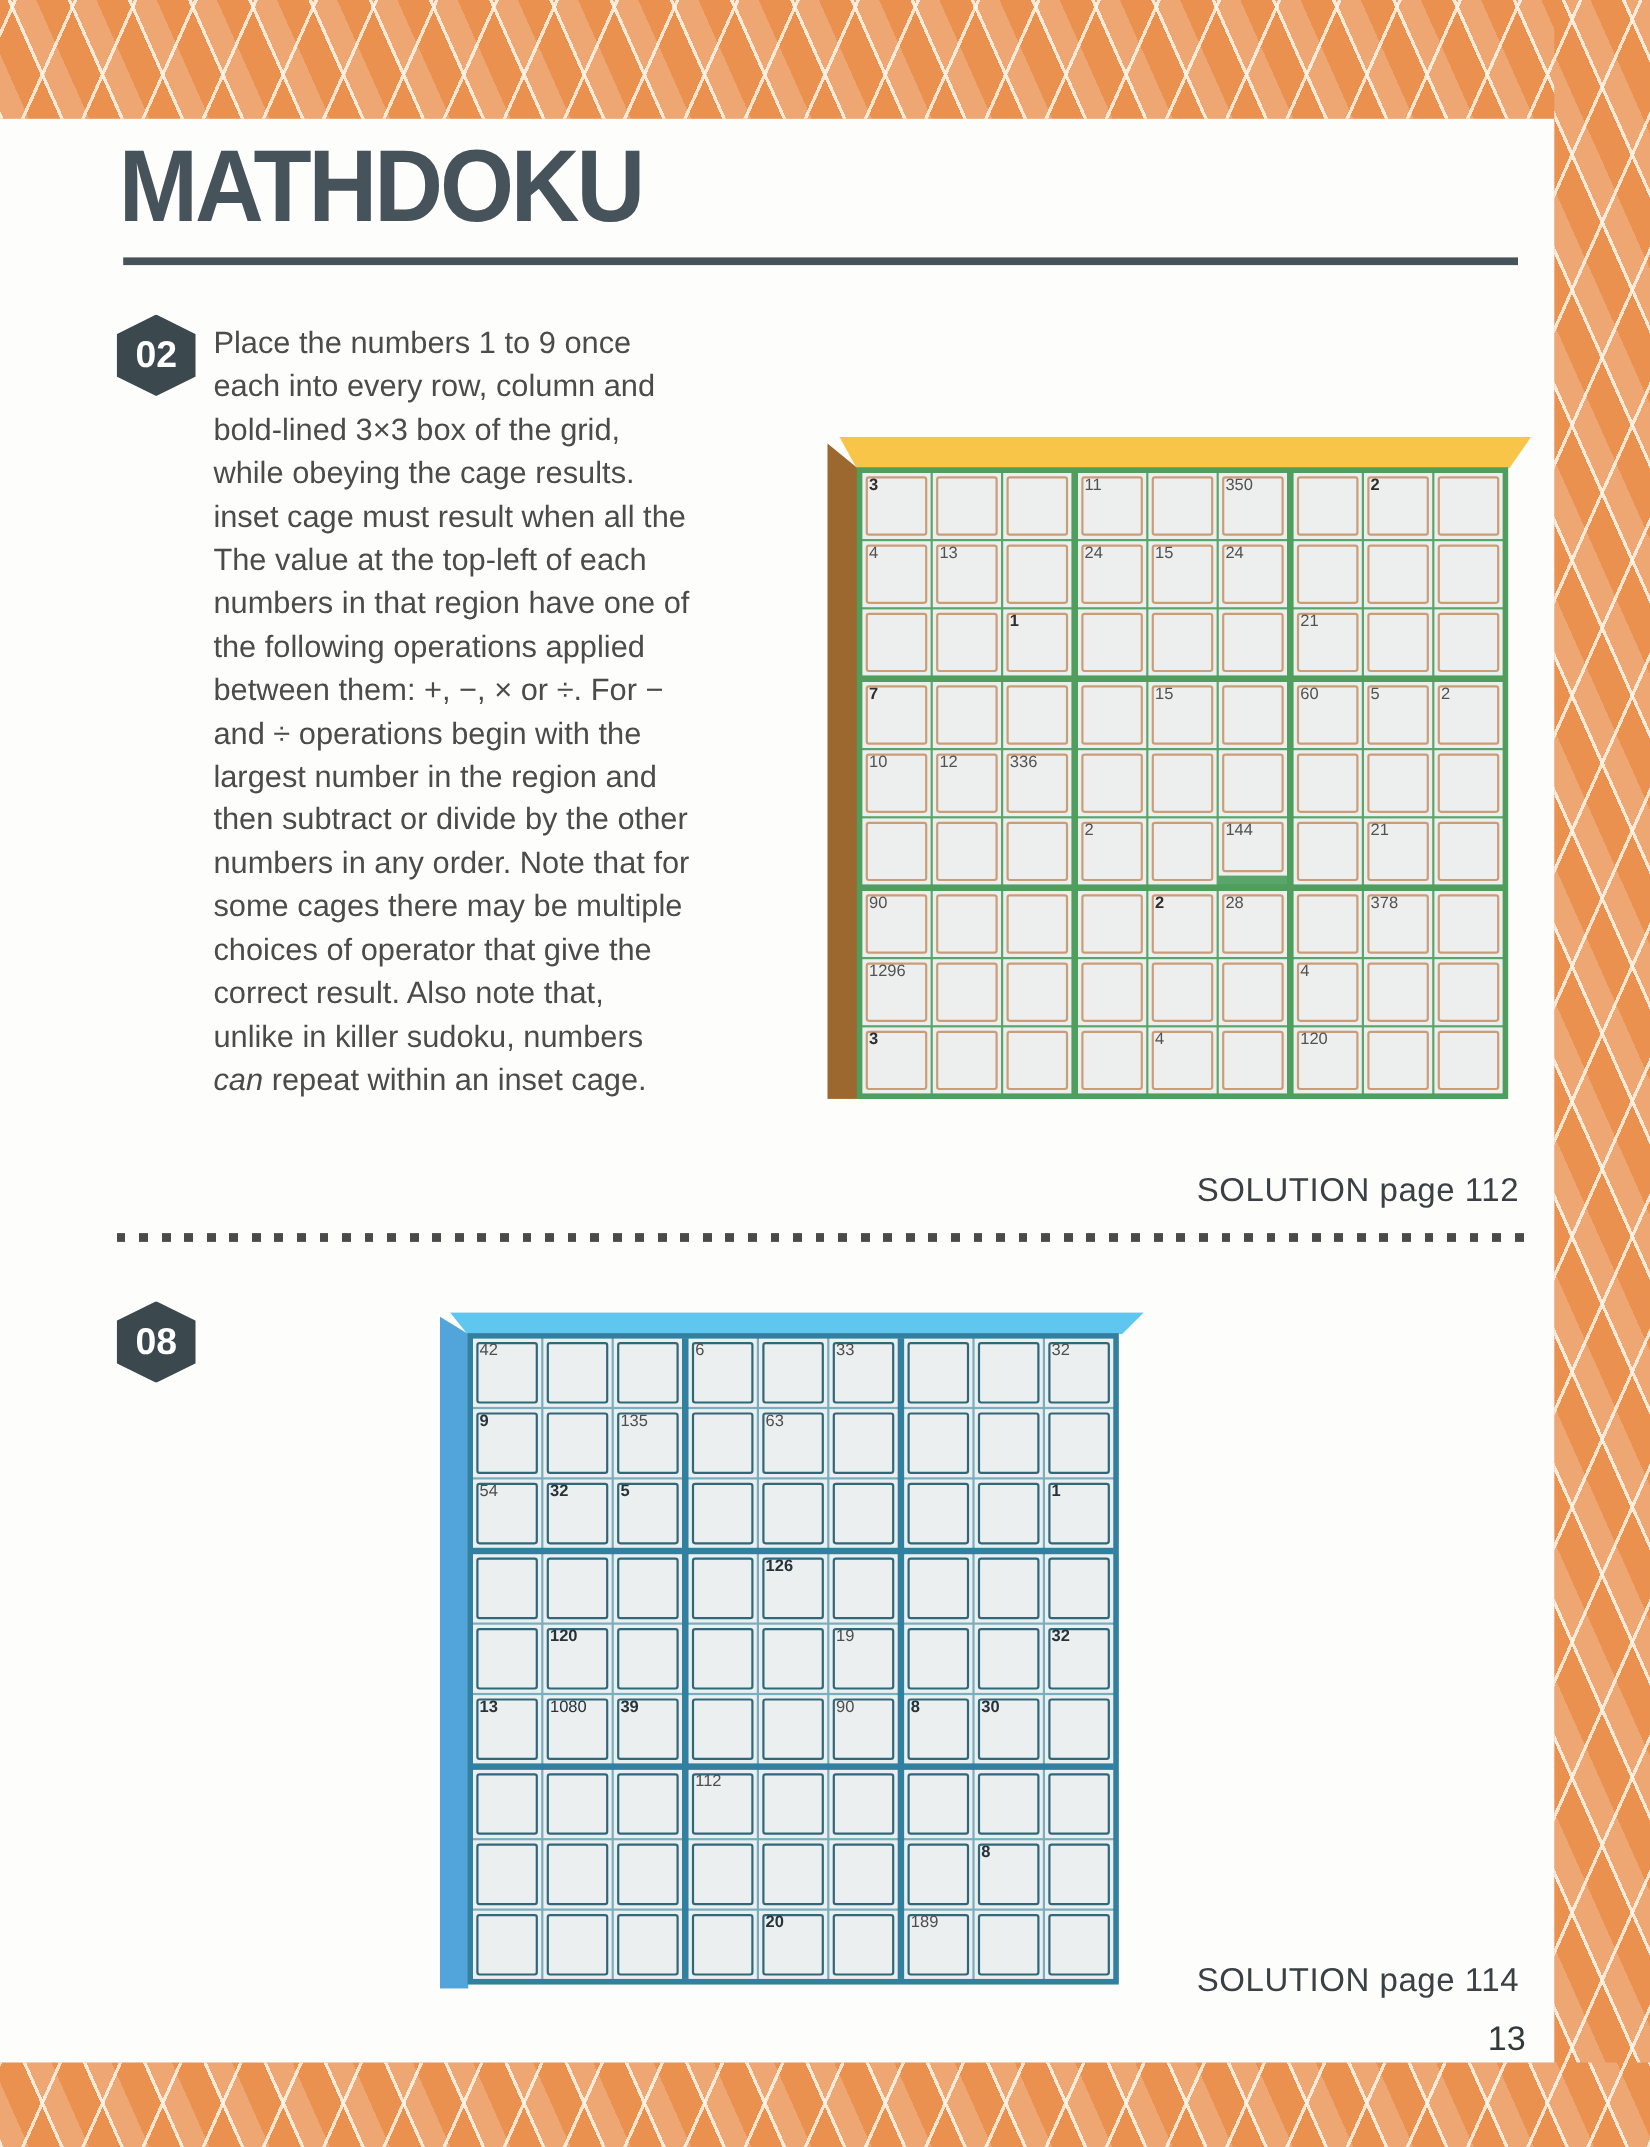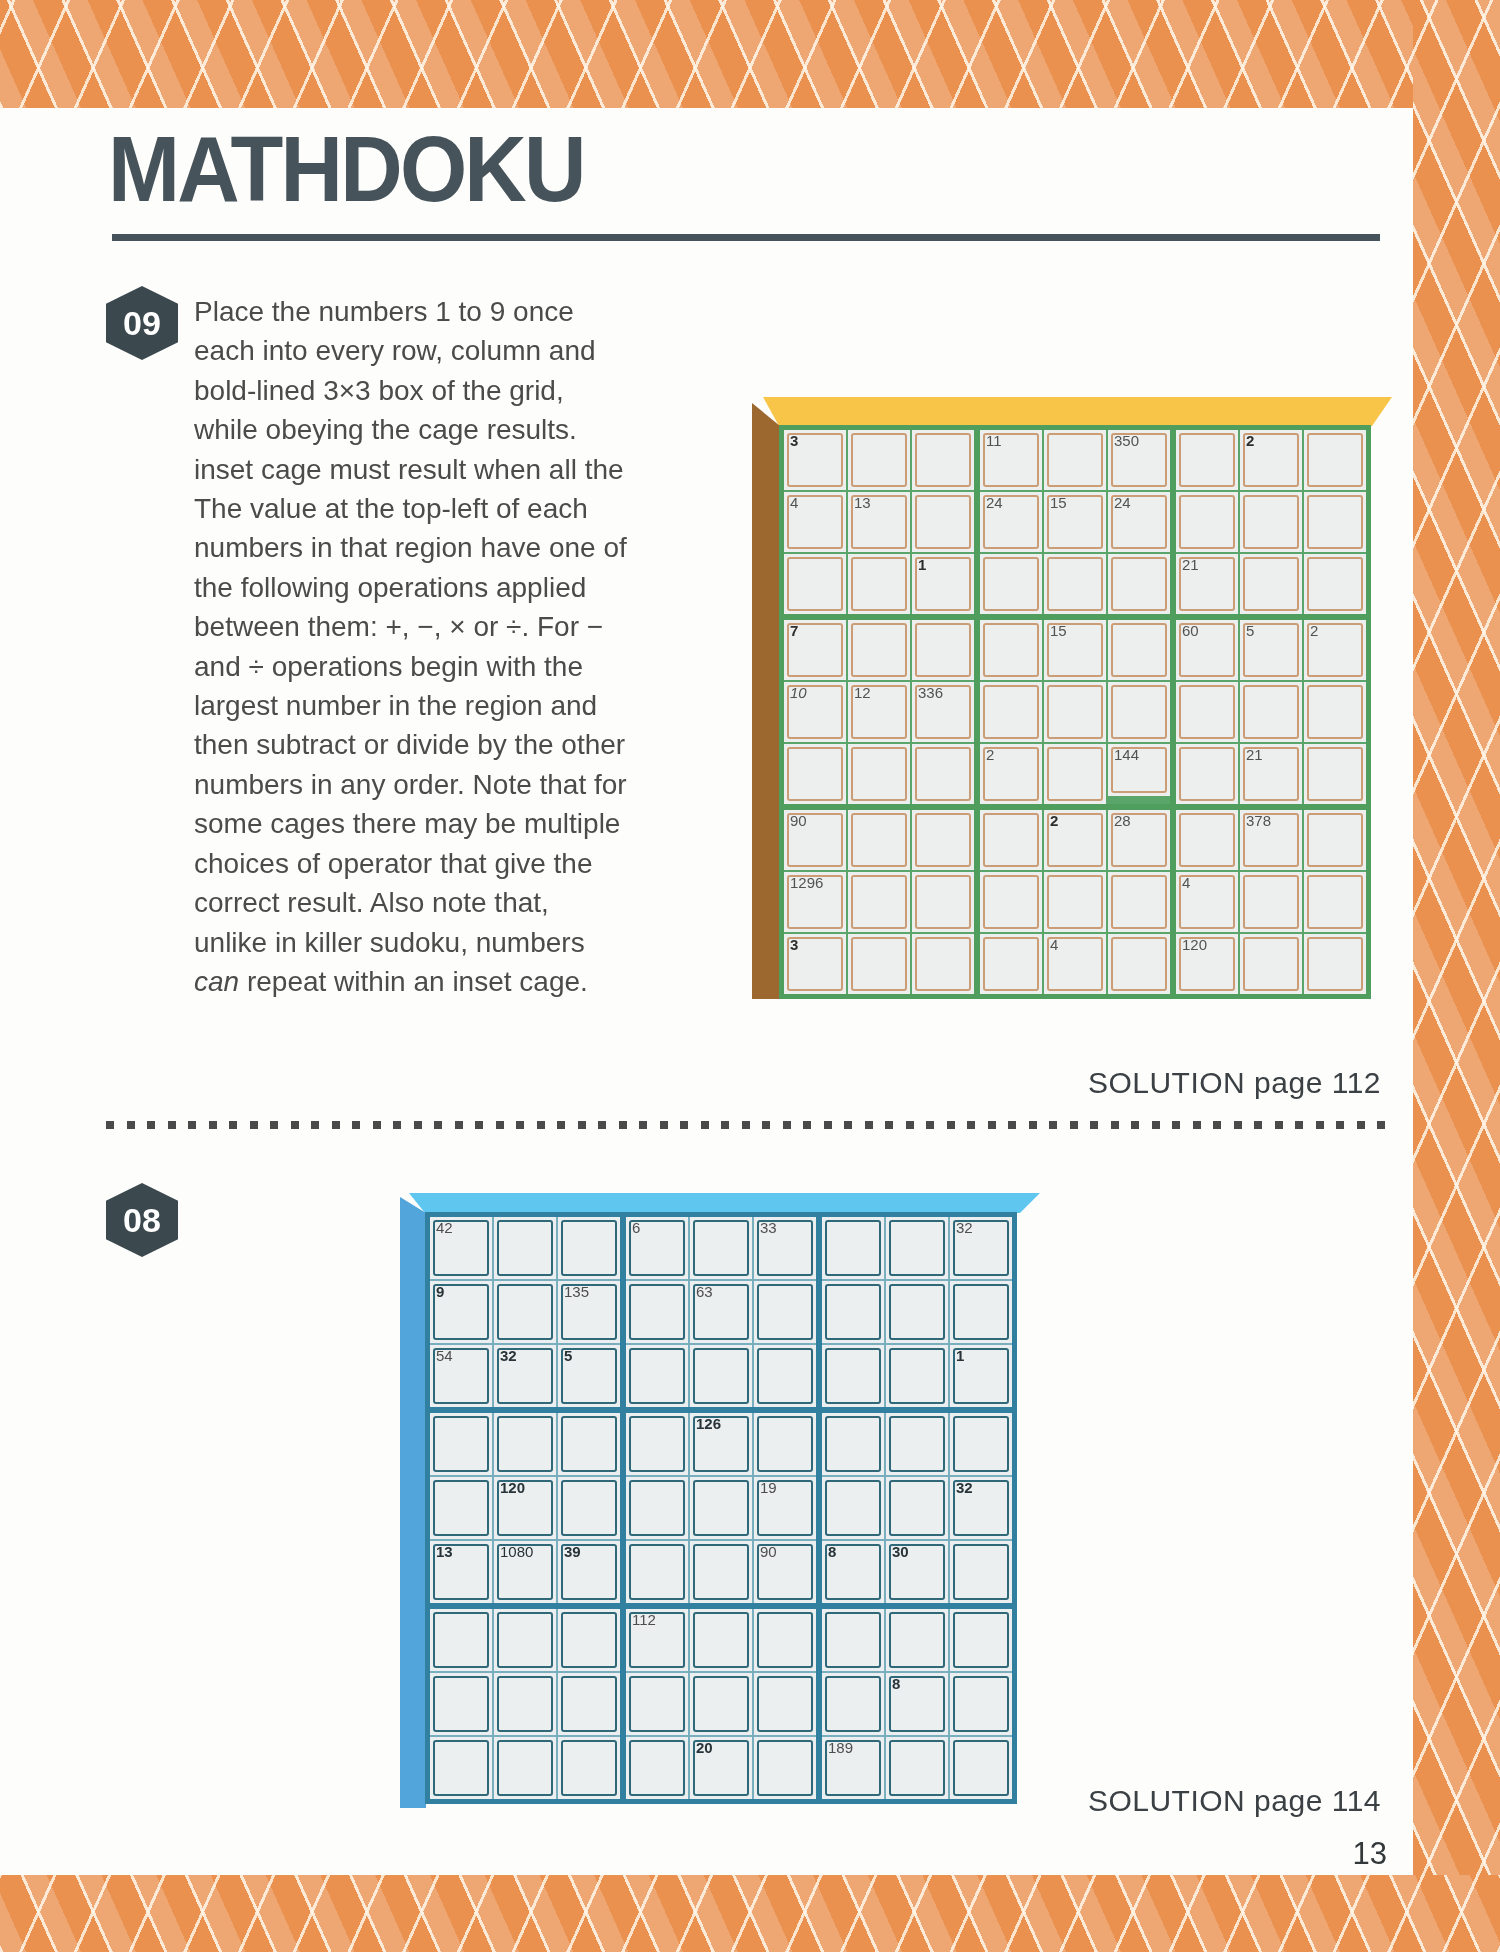--- a/index.html
+++ b/index.html
@@ -92,21 +92,21 @@
 </head>
 <body>
 
 <div class="frame" id="frame-top"></div>
 <div class="frame" id="frame-right"></div>
 <div class="frame" id="frame-bottom"></div>
 
 <div id="page-title">MATHDOKU</div>
 <div id="title-underline"></div>
 
-<div class="badge" id="badge-07">09</div>
+<div class="badge" id="badge-07">02</div>
 <div id="instructions">
     <div class="iline">Place the numbers 1 to 9 once</div>
     <div class="iline">each into every row, column and</div>
     <div class="iline">bold-lined 3×3 box of the grid,</div>
     <div class="iline">while obeying the cage results.</div>
     <div class="iline">inset cage must result when all the</div>
     <div class="iline">The value at the top-left of each</div>
     <div class="iline">numbers in that region have one of</div>
     <div class="iline">the following operations applied</div>
     <div class="iline">between them: +, −, × or ÷. For −</div>
@@ -247,21 +247,21 @@
     <div class="gcell" style="left: 456px; top: 190px; width: 62px; height: 60px; background: rgb(237, 239, 238);">
       <div class="cagebox" style="border-color: rgb(203, 157, 119);"></div>
       <span class="cageval" style="color: rgb(82, 82, 82); font-weight: 400;">5</span>
     </div>
     <div class="gcell" style="left: 520px; top: 190px; width: 62px; height: 60px; background: rgb(237, 239, 238);">
       <div class="cagebox" style="border-color: rgb(203, 157, 119);"></div>
       <span class="cageval" style="color: rgb(82, 82, 82); font-weight: 400;">2</span>
     </div>
     <div class="gcell" style="left: 0px; top: 252px; width: 62px; height: 60px; background: rgb(237, 239, 238);">
       <div class="cagebox" style="border-color: rgb(203, 157, 119);"></div>
-      <span class="cageval" style="color: rgb(82, 82, 82); font-weight: 400; font-style: italic;">10</span>
+      <span class="cageval" style="color: rgb(82, 82, 82); font-weight: 400;">10</span>
     </div>
     <div class="gcell" style="left: 64px; top: 252px; width: 62px; height: 60px; background: rgb(237, 239, 238);">
       <div class="cagebox" style="border-color: rgb(203, 157, 119);"></div>
       <span class="cageval" style="color: rgb(82, 82, 82); font-weight: 400;">12</span>
     </div>
     <div class="gcell" style="left: 128px; top: 252px; width: 62px; height: 60px; background: rgb(237, 239, 238);">
       <div class="cagebox" style="border-color: rgb(203, 157, 119);"></div>
       <span class="cageval" style="color: rgb(82, 82, 82); font-weight: 400;">336</span>
     </div>
     <div class="gcell" style="left: 196px; top: 252px; width: 62px; height: 60px; background: rgb(237, 239, 238);">

